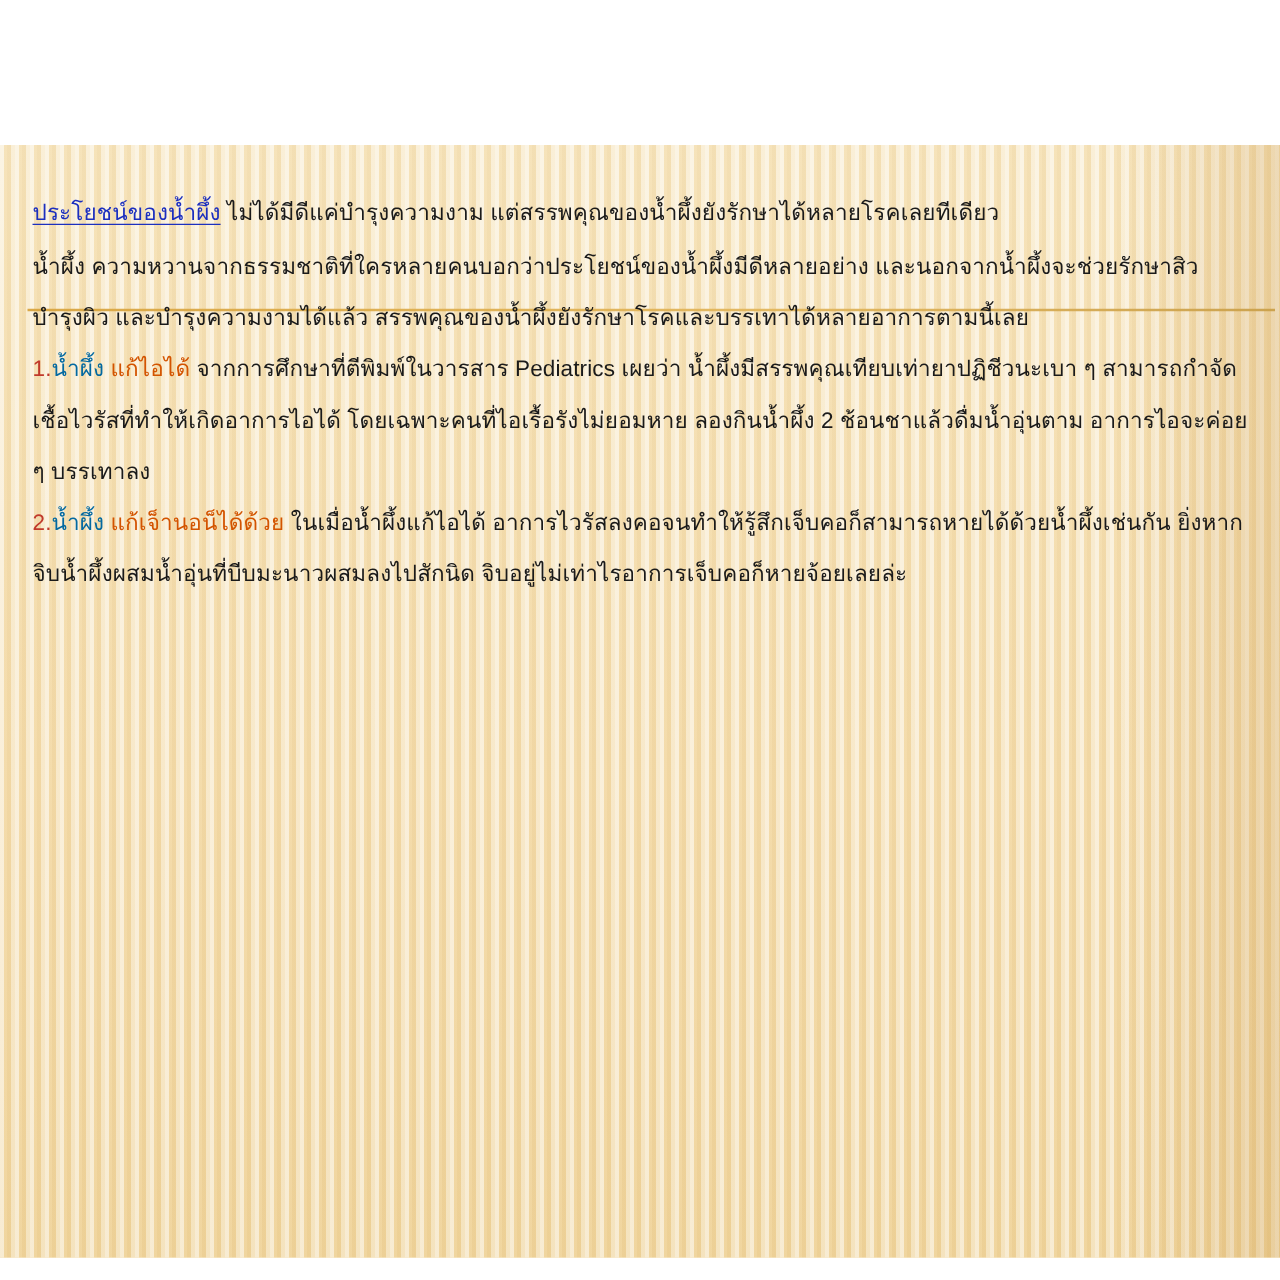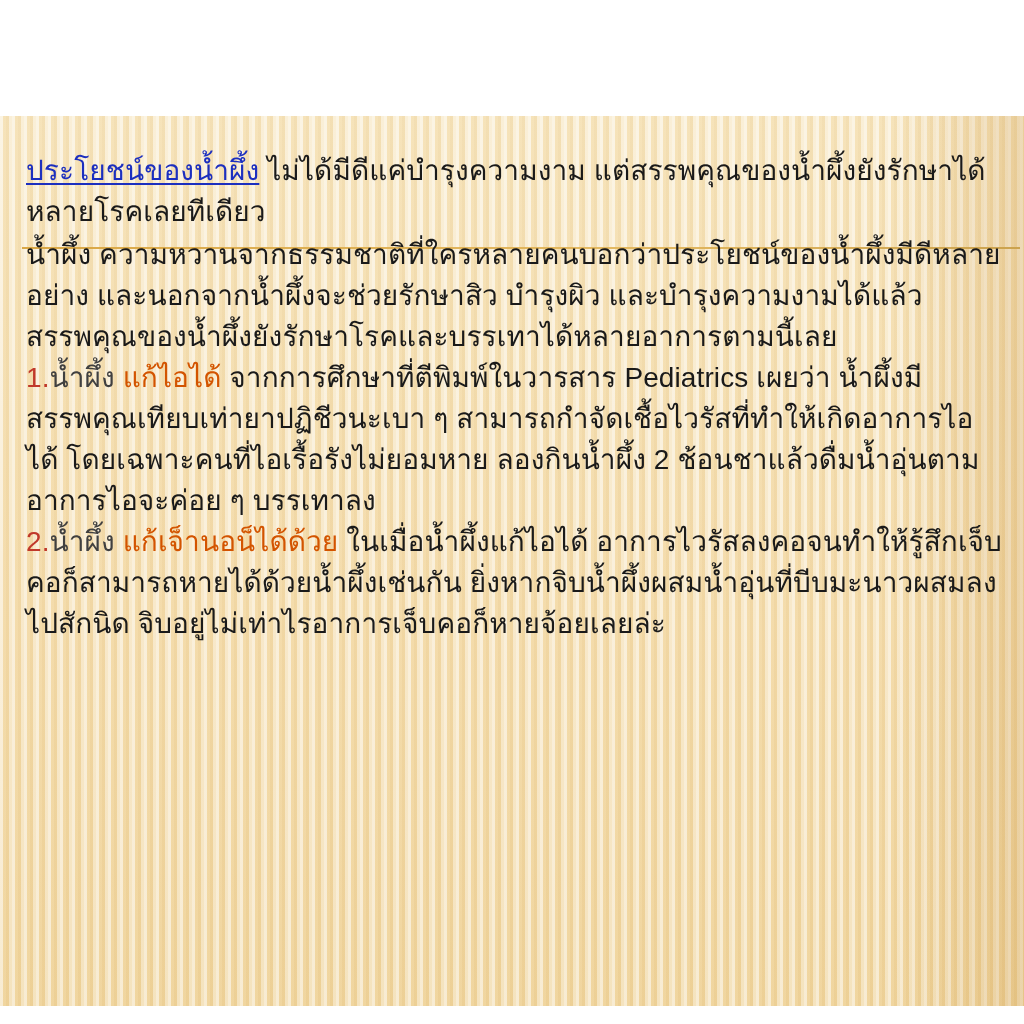--- a/index.html
+++ b/index.html
@@ -55,21 +55,21 @@
   }
 
   #content {
     position: absolute;
     left: 26px;
     top: 150px;
     width: 976px;
   }
 
   .blk {
-    font-size: 28px;
+    font-size: 18px;
     line-height: 41px;
     color: #1a1a1a;
     margin: 0;
     letter-spacing: 0.1px;
   }
 
   .headline {
     margin-bottom: 2px;
   }
 
@@ -93,21 +93,21 @@
 
   .body-para {
     margin: 0;
   }
 
   .item {
     margin: 0;
   }
 
   .num { color: #c0392b; }
-  .lead { color: #404040; }
+  .lead { color: #0369a1; }
   .lead-orange { color: #d35400; margin-top: 42px; }
 </style>
 </head>
 <body>
 
 <div id="page">
 
   <div id="panel"></div>
 
   <div id="rule"></div>

